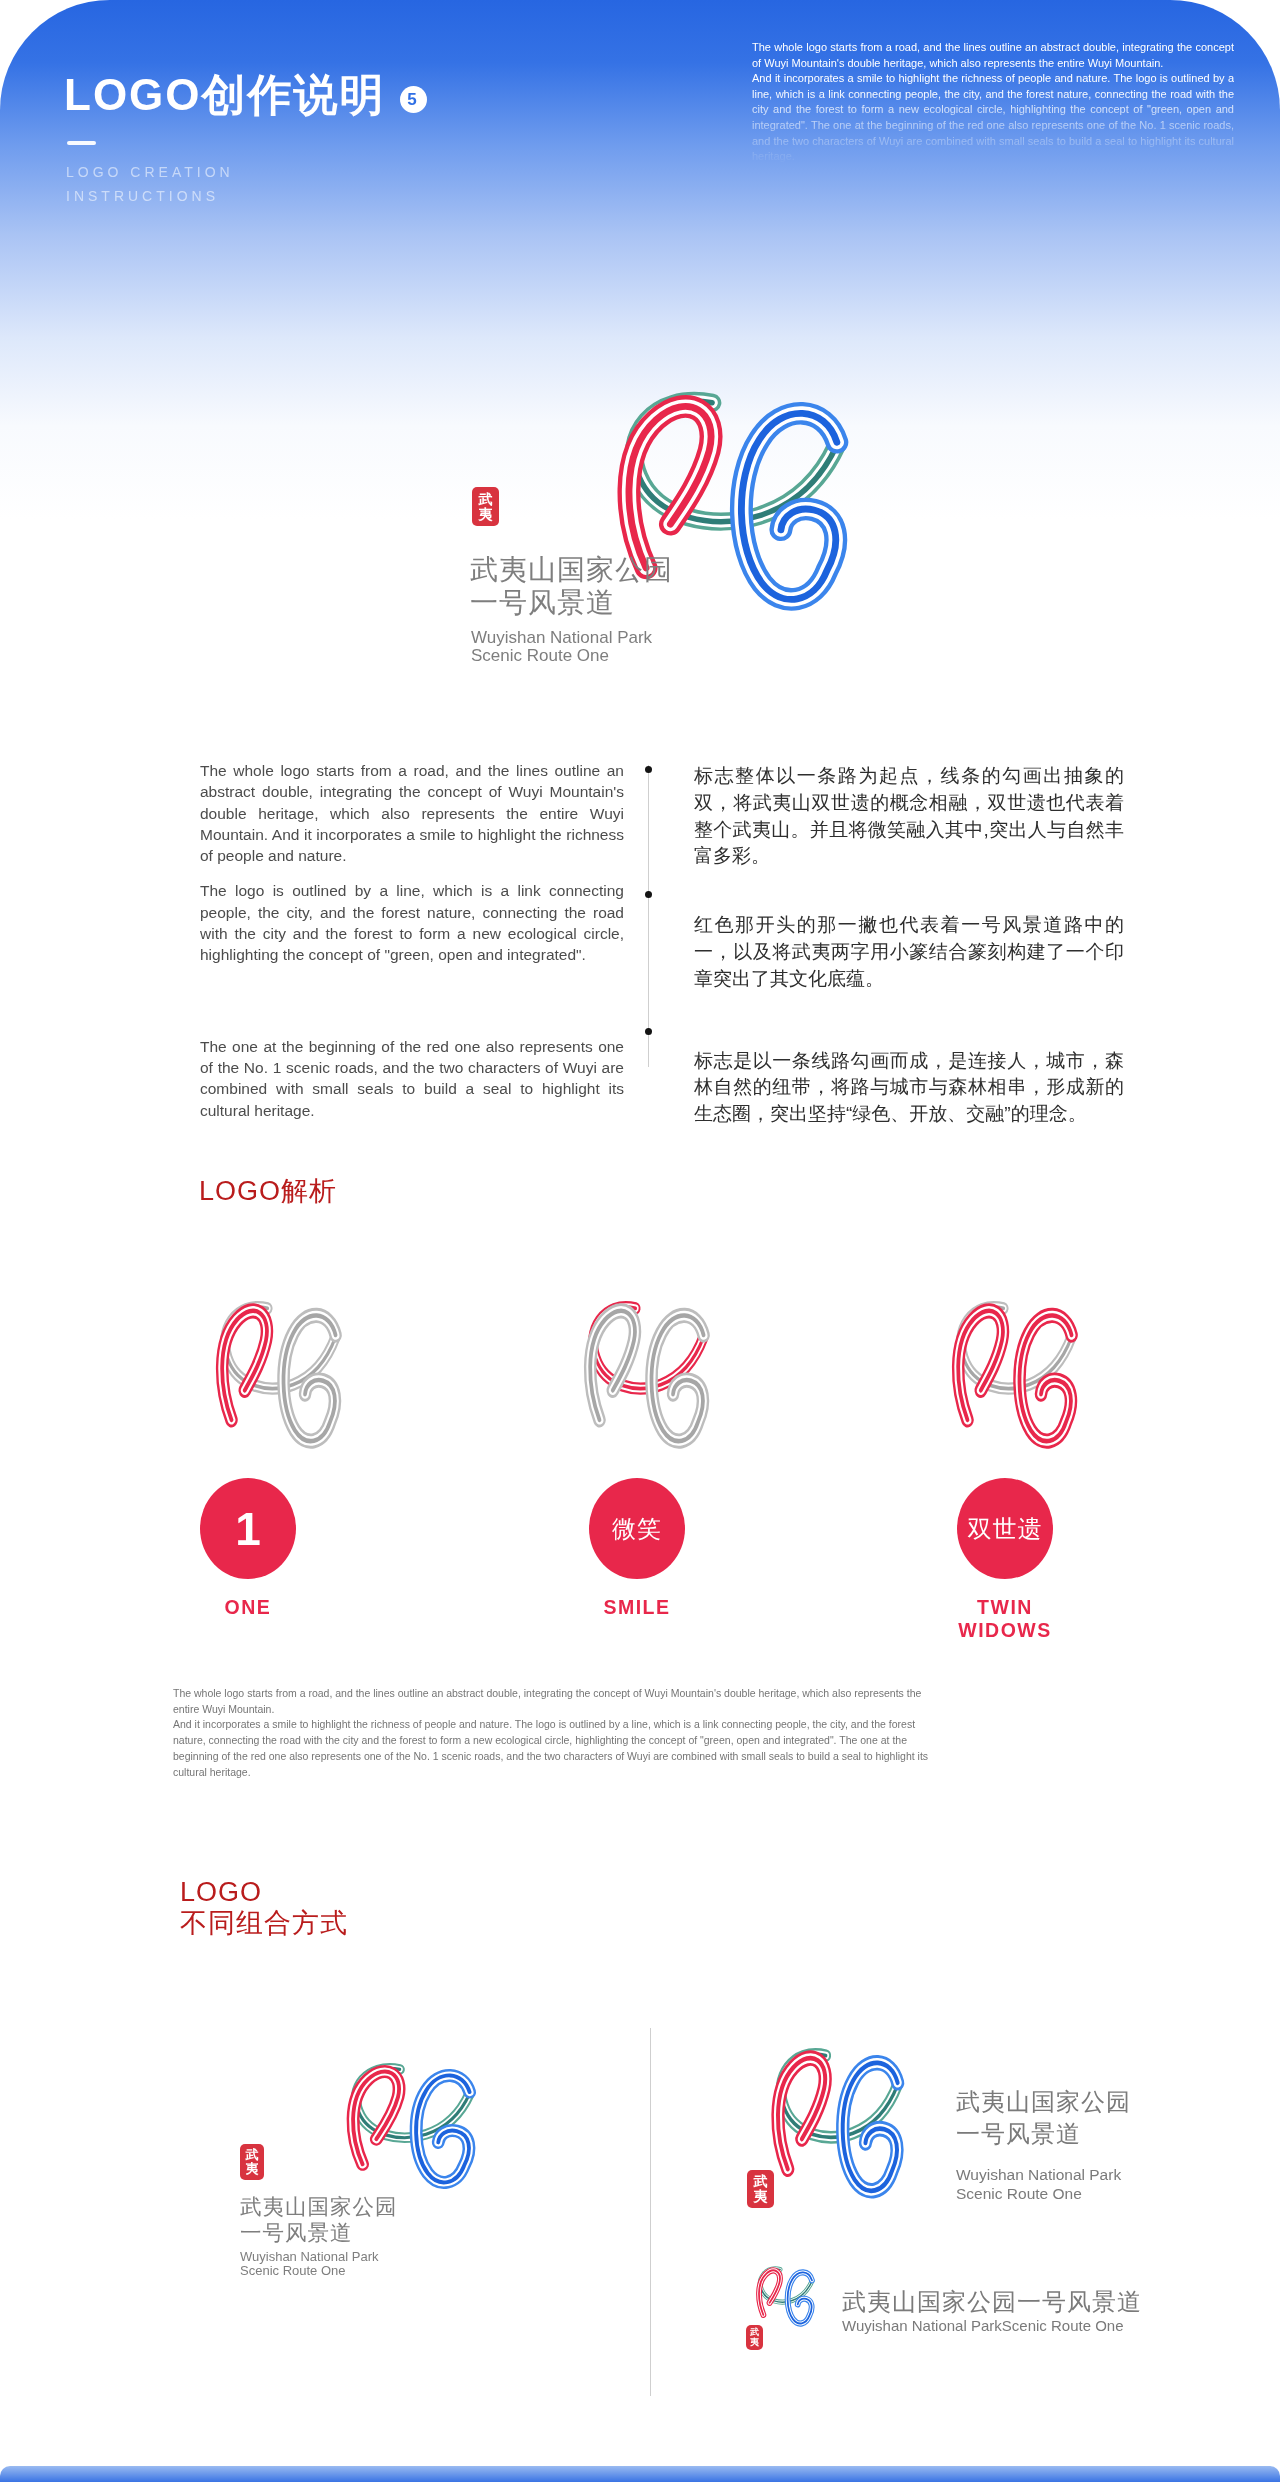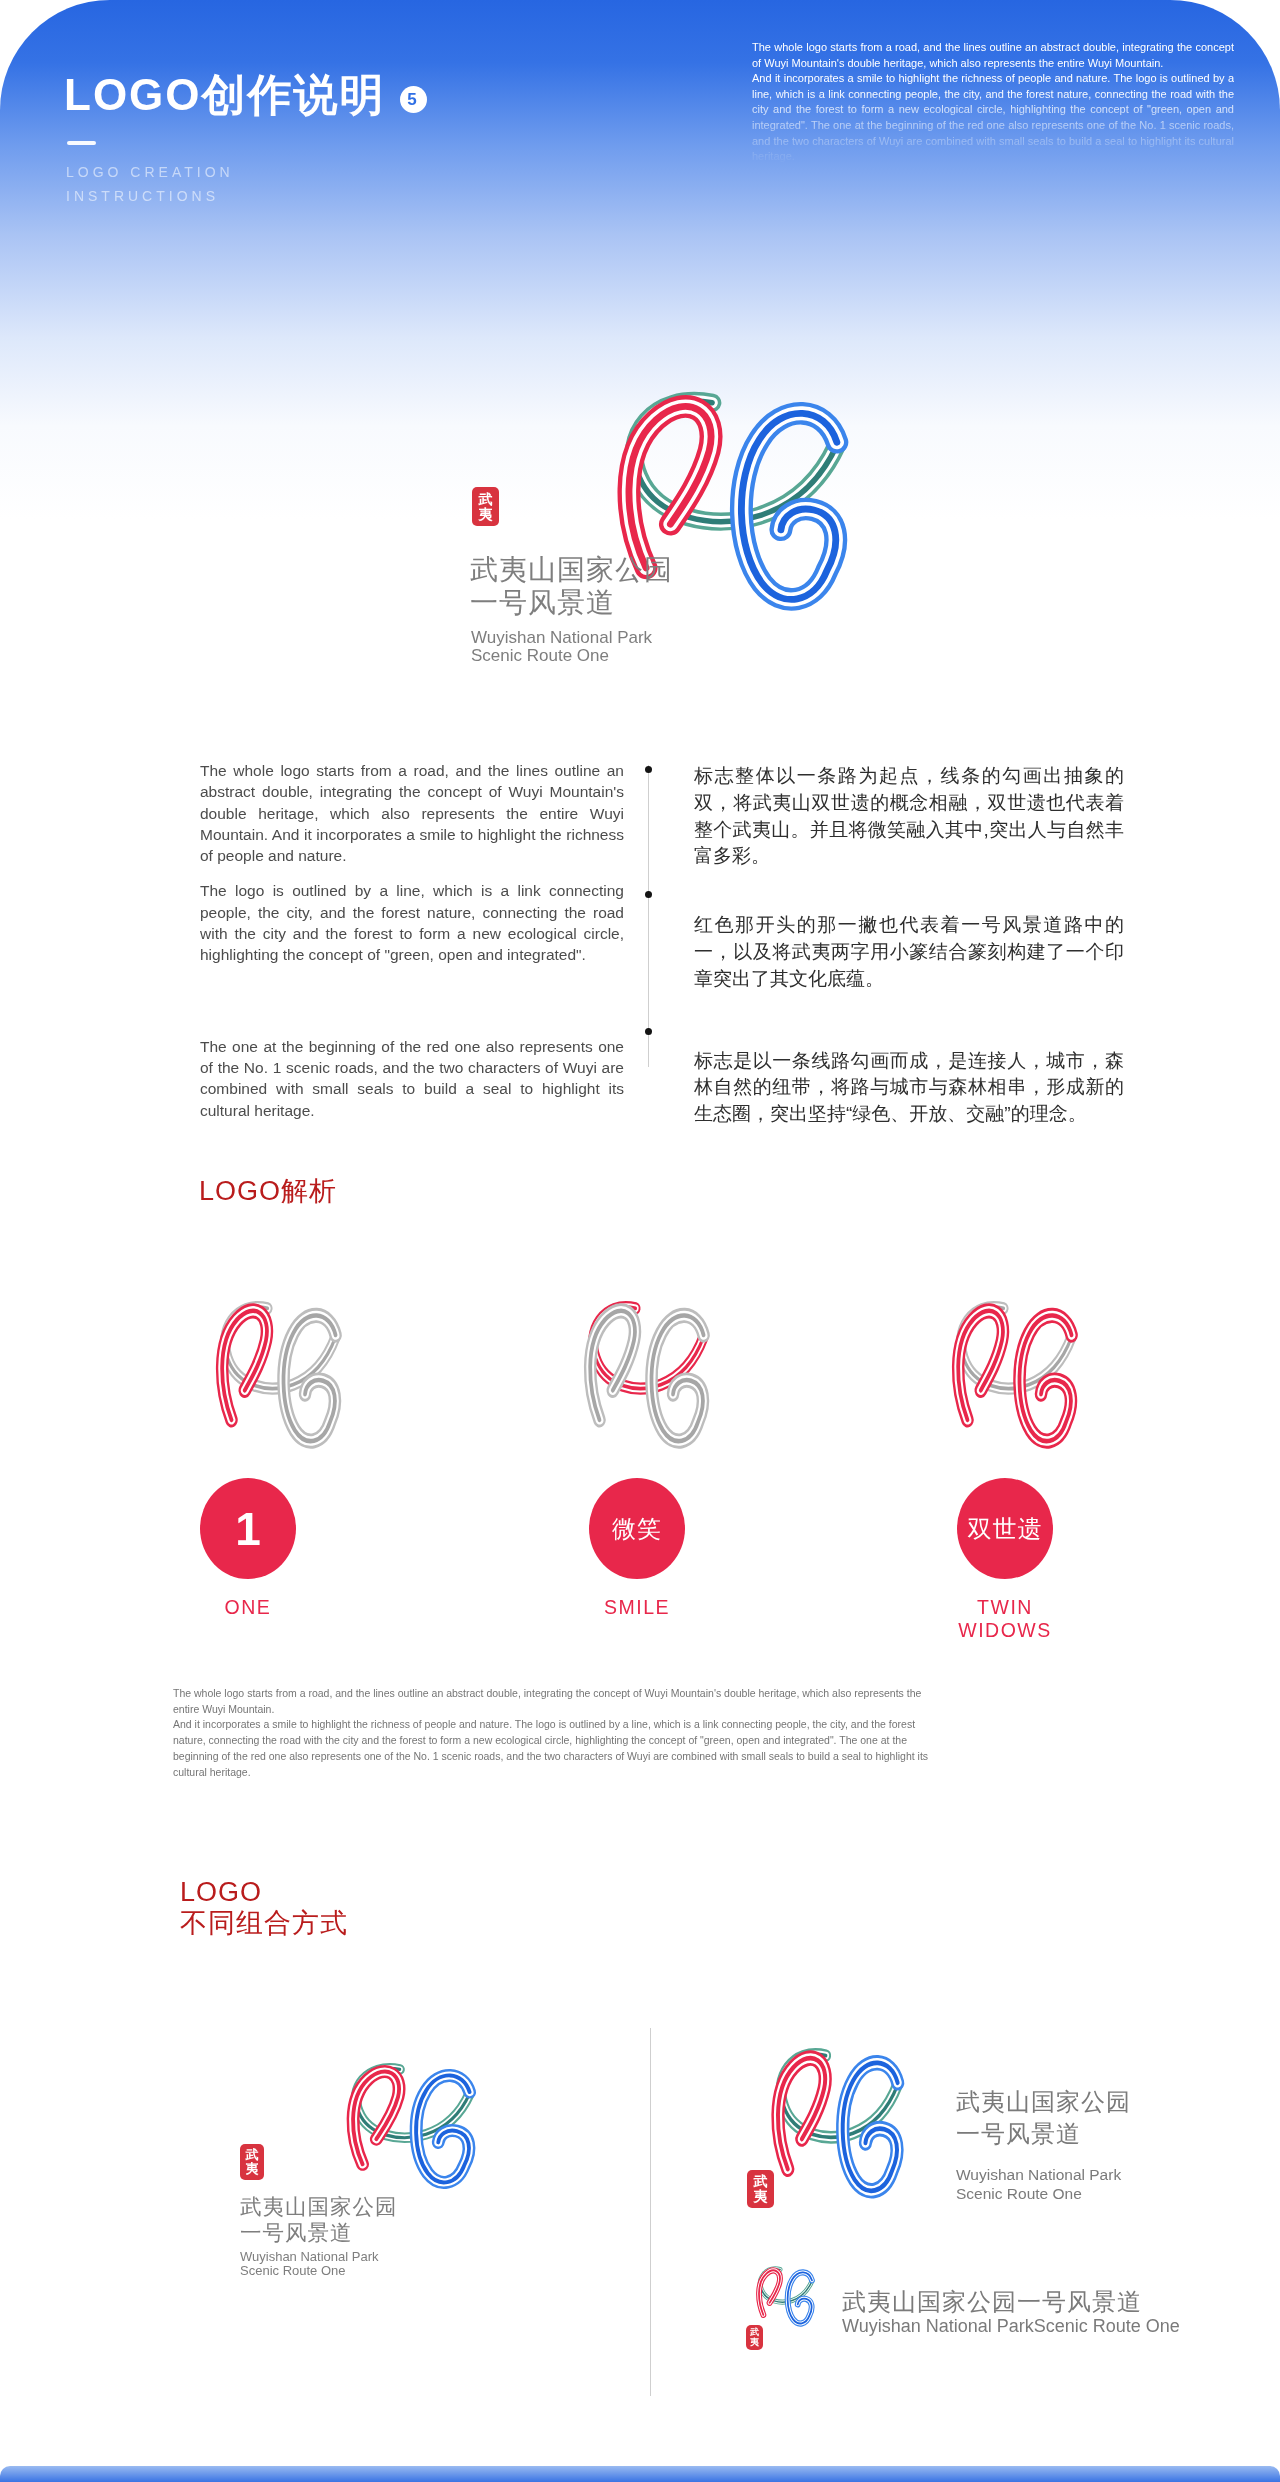--- a/index.html
+++ b/index.html
@@ -57,21 +57,21 @@
   .dot{width:7px;height:7px;border-radius:50%;background:#141414;}
 
   
   .sec-title{font-size:27px;color:#b91c1c;letter-spacing:1px;line-height:31px;}
 
   
   .circle{width:96px;height:101px;border-radius:50%;background:#e8274b;color:#fff;
           display:flex;align-items:center;justify-content:center;}
   .circle-num{font-size:46px;font-weight:bold;}
   .circle-cn{font-size:24px;letter-spacing:1px;}
-  .variant-label{width:120px;color:#e8274b;font-size:19.5px;font-weight:normal;
+  .variant-label{width:120px;color:#e8274b;font-size:19.5px;font-weight:bold;
                  letter-spacing:1.5px;text-align:center;line-height:23px;}
 
   .fine{left:173px;top:1686px;width:760px;font-size:10.5px;line-height:15.7px;color:#757575;}
   .fine p{margin:0;}
 
   .bottom-bar{left:0;top:2466px;width:1280px;height:16px;border-radius:10px 10px 0 0;
               background:linear-gradient(180deg,#9abbf1 0%,#3a74e4 100%);}
 </style>
 </head>
 <body>
@@ -266,16 +266,16 @@
         <path d="M186,42 C178,16 148,14 132,40 C114,68 116,118 134,142 C148,160 170,156 179,133 C190,112 186,94 170,90 C158,87 148,94 147,104" stroke="#3b85ec" stroke-width="16"></path>
         <path d="M186,42 C178,16 148,14 132,40 C114,68 116,118 134,142 C148,160 170,156 179,133 C190,112 186,94 170,90 C158,87 148,94 147,104" stroke="#fff" stroke-width="9.92"></path>
         <path d="M186,42 C178,16 148,14 132,40 C114,68 116,118 134,142 C148,160 170,156 179,133 C190,112 186,94 170,90 C158,87 148,94 147,104" stroke="#1c63dd" stroke-width="4.8"></path>
       </svg>
     </div>
   <div class="abs seal seal-sm" style="left:746px;top:2325px;">
     <span>武</span>
     <span>夷</span>
   </div>
   <div class="abs cn-md" style="left:842px;top:2286px;">武夷山国家公园一号风景道</div>
-  <div class="abs en-md" style="left:842px;top:2317px;font-size:18px;">Wuyishan National ParkScenic Route One</div>
+  <div class="abs en-md" style="left:842px;top:2317px;font-size:15px;">Wuyishan National ParkScenic Route One</div>
 
   <footer class="abs bottom-bar"></footer>
 </div>
 
 </body></html>

